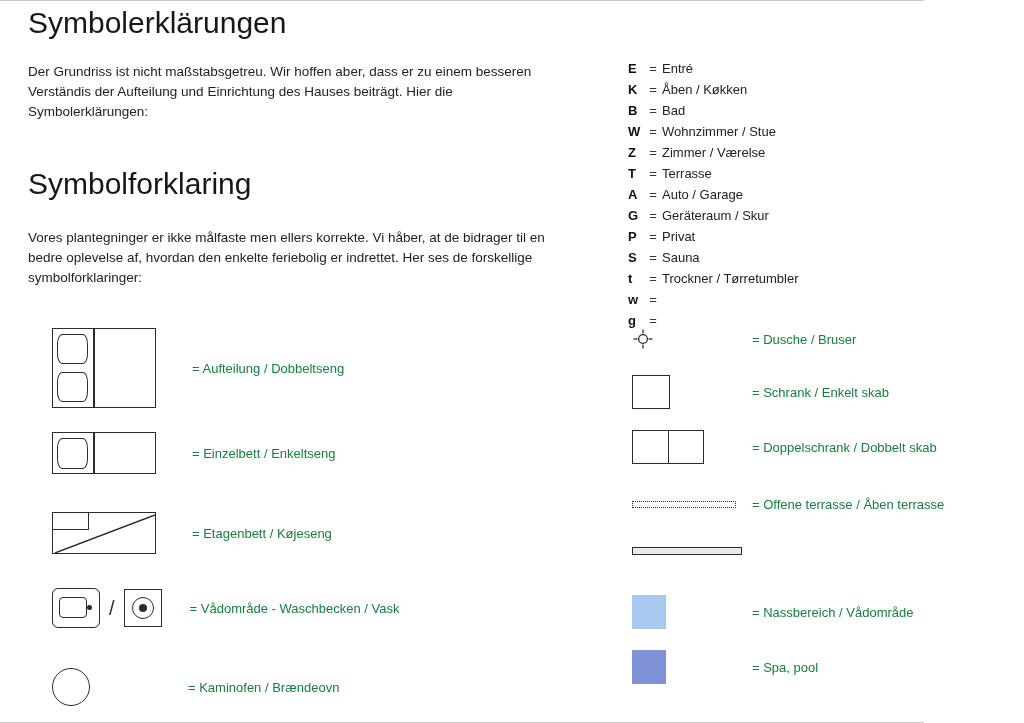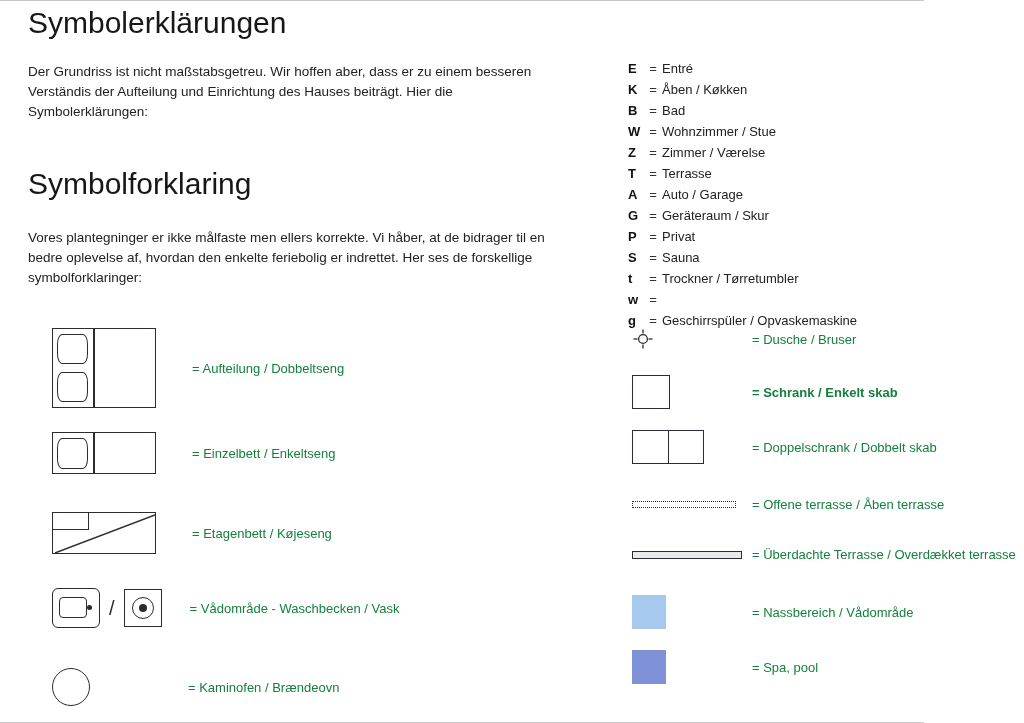--- a/index.html
+++ b/index.html
@@ -444,57 +444,55 @@
         <span class="abbr-eq">=</span>
         <span class="abbr-val">Trockner / Tørretumbler</span>
       </div>
       <div class="abbr-row">
         <span class="abbr-key">w</span>
         <span class="abbr-eq">=</span>
       </div>
       <div class="abbr-row">
         <span class="abbr-key">g</span>
         <span class="abbr-eq">=</span>
-        <span class="abbr-val">Geschirrspüler / Opvaskemaskine</span>
       </div>
     </div>
 
     <div class="sym-row" style="left:4px; top:278px;">
       <div class="shower">
         <svg width="22" height="22" viewBox="0 0 22 22">
           <circle cx="11" cy="11" r="4.4" fill="none" stroke="#2b2b33" stroke-width="1.3"></circle>
           <line x1="11" y1="1.5" x2="11" y2="5.5" stroke="#2b2b33" stroke-width="1.3"></line>
           <line x1="11" y1="16.5" x2="11" y2="20.5" stroke="#2b2b33" stroke-width="1.3"></line>
           <line x1="1.5" y1="11" x2="5.5" y2="11" stroke="#2b2b33" stroke-width="1.3"></line>
           <line x1="16.5" y1="11" x2="20.5" y2="11" stroke="#2b2b33" stroke-width="1.3"></line>
         </svg>
       </div>
       <div class="sym-label" style="margin-left:98px;">= Dusche / Bruser</div>
     </div>
 
-    <div class="sym-row" style="left:4px; top:325px;font-weight:bold;">
+    <div class="sym-row" style="left:4px; top:325px;">
       <div class="wardrobe-single"></div>
       <div class="sym-label" style="margin-left:82px;">= Schrank / Enkelt skab</div>
     </div>
 
     <div class="sym-row" style="left:4px; top:380px;">
       <div class="wardrobe-double">
         <div class="mid"></div>
       </div>
       <div class="sym-label" style="margin-left:48px;">= Doppelschrank / Dobbelt skab</div>
     </div>
 
     <div class="sym-row" style="left:4px; top:447px;">
       <div class="open-terrace"></div>
       <div class="sym-label" style="margin-left:16px;">= Offene terrasse / Åben terrasse</div>
     </div>
 
     <div class="sym-row" style="left:4px; top:497px;">
       <div class="covered-terrace"></div>
-      <div class="sym-label" style="margin-left:10px;">= Überdachte Terrasse / Overdækket terrasse</div>
     </div>
 
     <div class="sym-row" style="left:4px; top:545px;">
       <div class="swatch" style="background:#a8c9ef;"></div>
       <div class="sym-label" style="margin-left:86px;">= Nassbereich / Vådområde</div>
     </div>
 
     <div class="sym-row" style="left:4px; top:600px;">
       <div class="swatch" style="background:#7f92d8;"></div>
       <div class="sym-label" style="margin-left:86px;">= Spa, pool</div>

